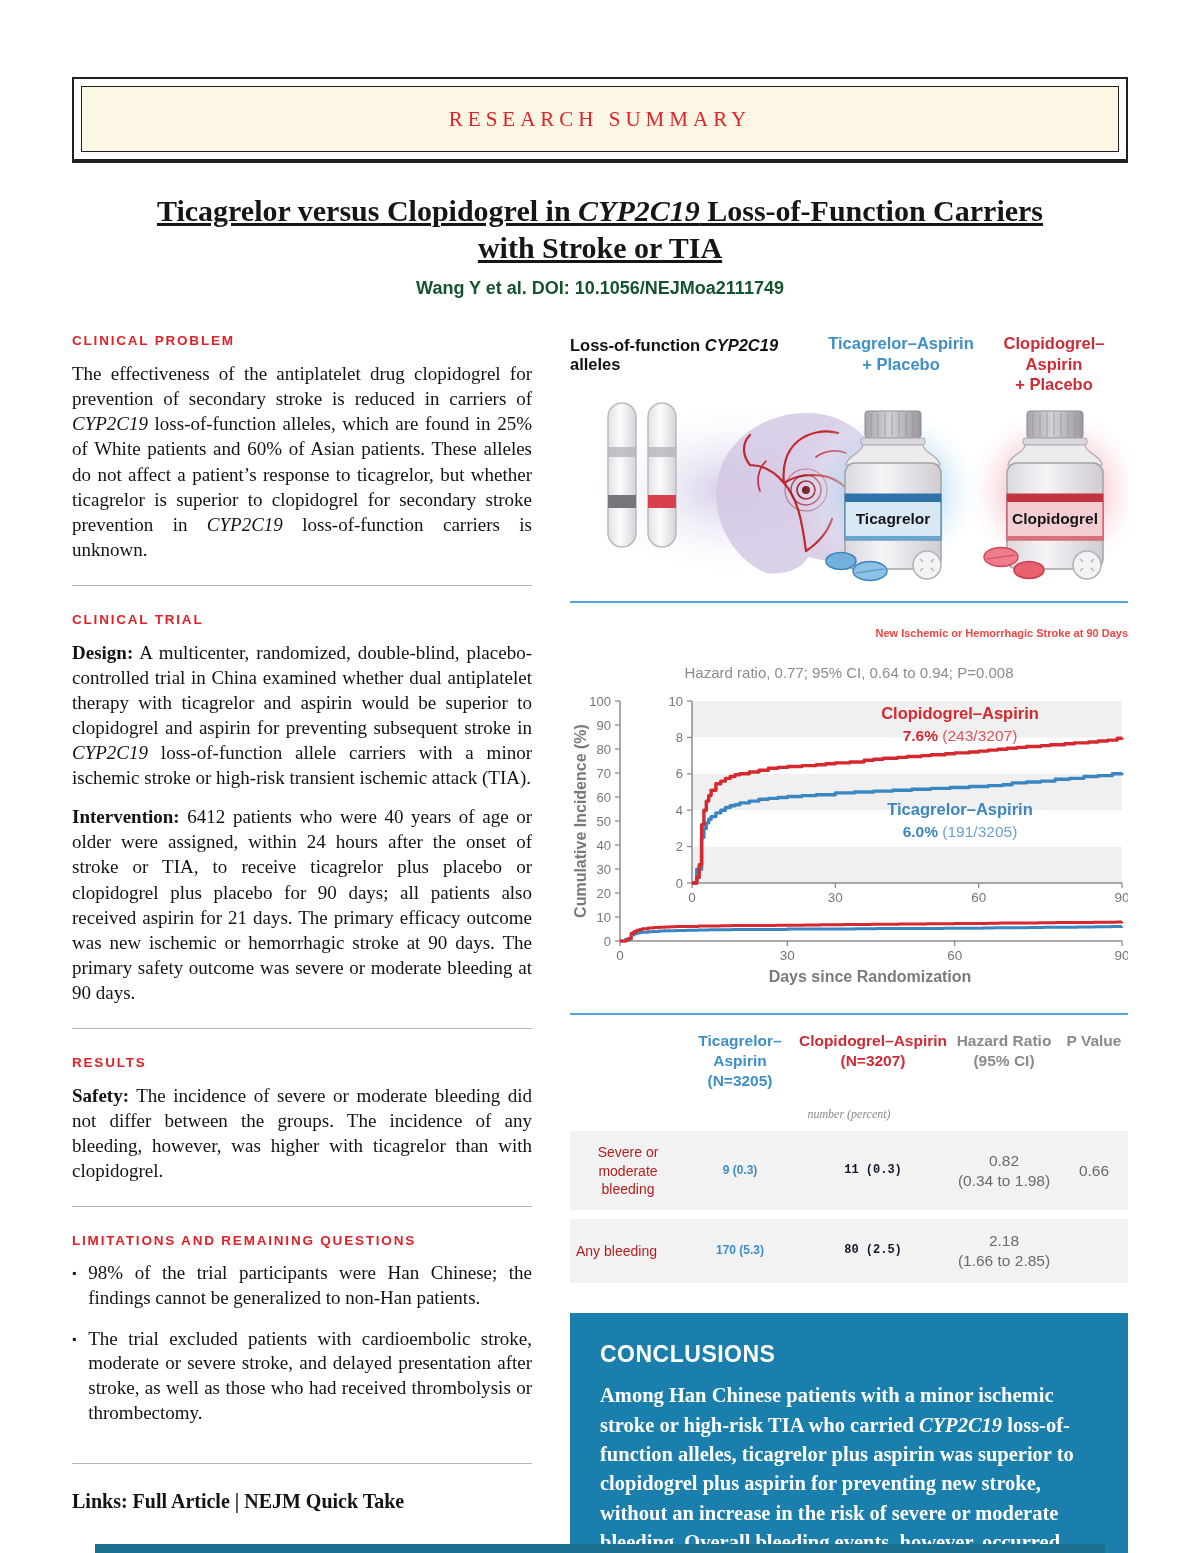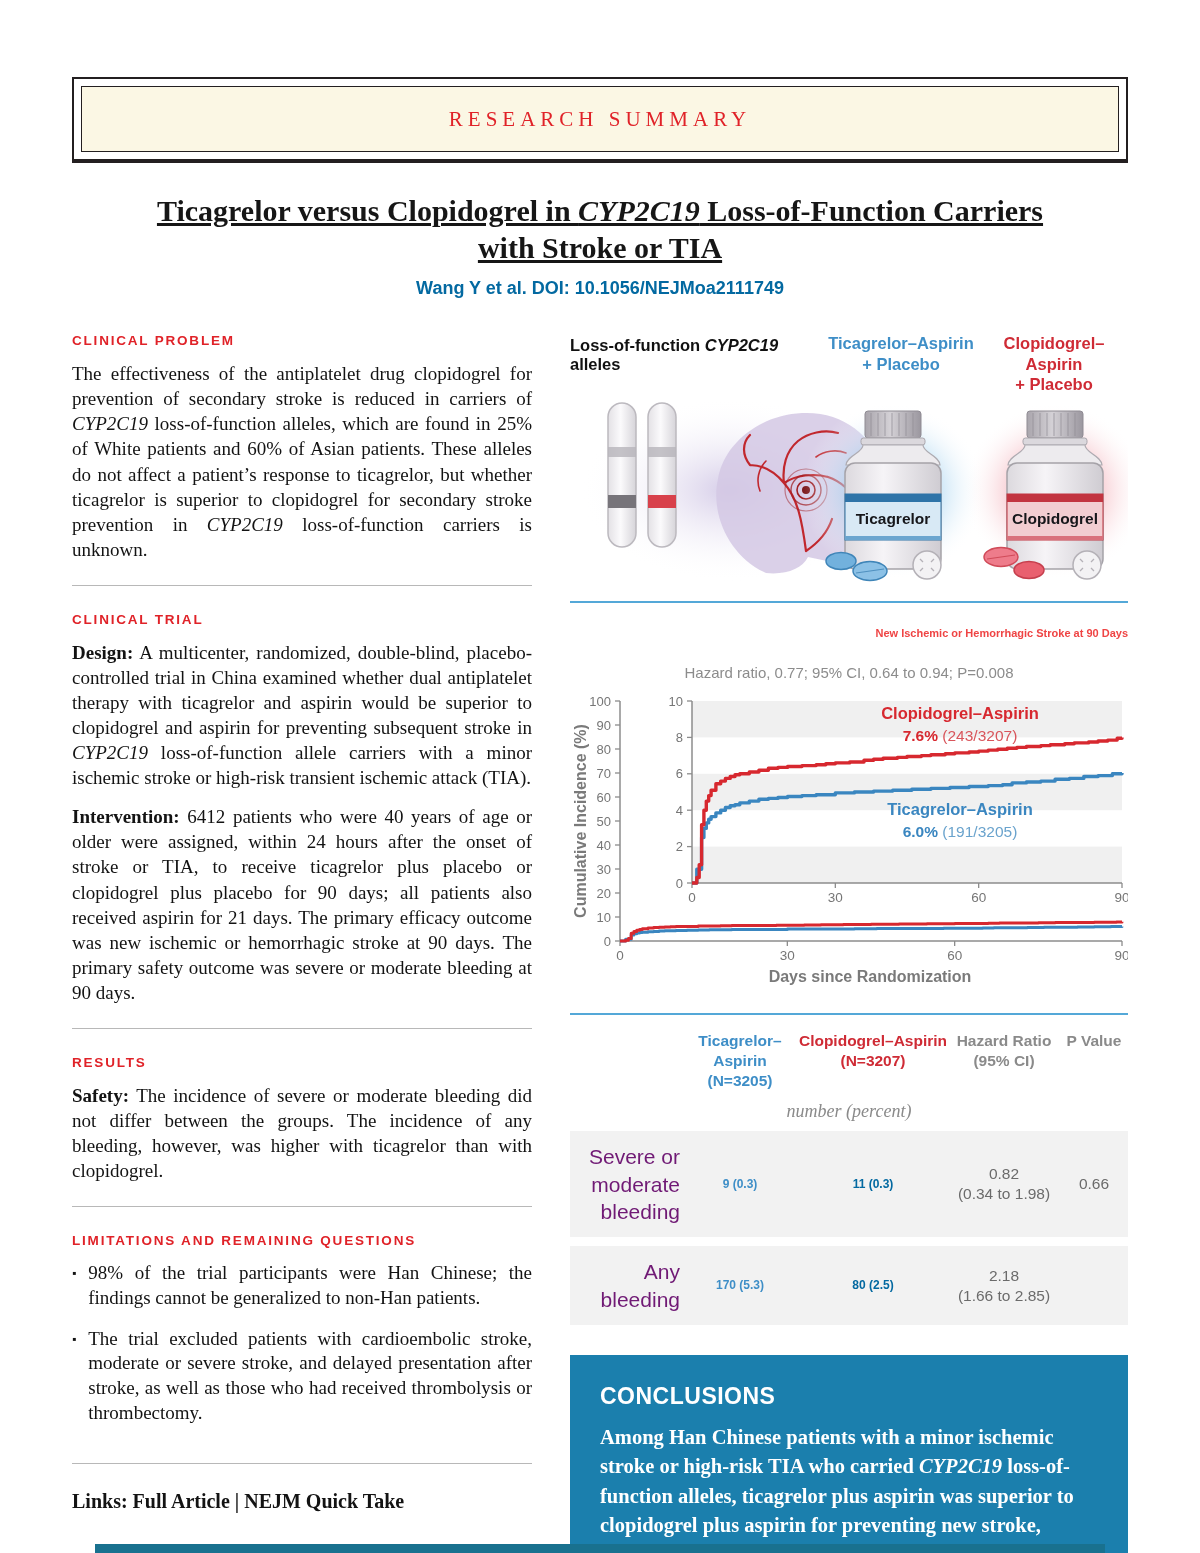--- a/index.html
+++ b/index.html
@@ -12,21 +12,21 @@
   
   .banner-outer { border:2px solid #231f20; border-bottom-width:4px; padding:7px;margin-top:7px; }
   .banner-inner { background:#fbf7e4; border:1.5px solid #231f20; text-align:center; padding:20px 0 19px; }
   .banner-inner span { font-family:"Liberation Serif", serif; font-size:21px; letter-spacing:5px;
                        color:#e02228; font-weight:400; }
 
   
   .title-block { text-align:center; margin-top:30px; }
   h1 { font-size:30px; line-height:1.22; font-weight:bold; color:#161616;text-decoration:underline; }
   .byline { margin-top:12px; font-family:"Liberation Sans", sans-serif; font-weight:bold;
-            color:#0369a1; font-size:18px; }
+            color:#14532d; font-size:18px; }
 
   
   .columns { display:flex; gap:38px; margin-top:34px; }
   .col-left { width:460px; flex:none; }
   .col-right { width:558px; flex:none; }
 
   
   .sec-head { font-family:"Liberation Sans", sans-serif; font-weight:bold; font-size:13.5px;
               letter-spacing:1.8px; color:#e02228; margin-bottom:13px; }
   .col-left p { font-size:19px; line-height:1.32; text-align:justify; margin-bottom:14px; }
@@ -53,28 +53,28 @@
                font-size:15px; color:#8c8c8c; }
 
   
   .table-title { margin-top:26px; text-align:center; font-family:"Liberation Sans", sans-serif;
                  font-weight:bold; font-size:17.5px; color:#111; }
   .btable { margin-top:16px; font-family:"Liberation Sans", sans-serif; }
   .trow { display:grid; grid-template-columns:112px 116px 150px 112px 68px; }
   .th { text-align:center; font-weight:bold; font-size:15.5px; line-height:1.3; }
   .th.blue { color:#3e8ec7; } .th.red { color:#cf2b35; } .th.gray { color:#8a8a8a; }
   .units { text-align:center; font-family:"Liberation Serif", serif; font-style:italic;
-           font-size:18px; color:#8a8a8a; margin:10px 0 2px; }
+           font-size:12px; color:#8a8a8a; margin:16px 0 2px; }
   .drow { background:#f2f2f2; margin-top:9px; padding:12px 0; align-items:center; }
   .cell { display:flex; align-items:center; justify-content:center; text-align:center;
           font-size:12px; line-height:1.3; }
-  .cell.label { justify-content:flex-start; text-align:right; color:#701a75; font-size:21px;
+  .cell.label { justify-content:flex-start; text-align:center; color:#b91c1c; font-size:14px;
                 padding-left:6px; max-width:110px; }
   .cell.blue { color:#3e8ec7; font-weight:bold; }
-  .cell.red  { color:#0369a1; font-weight:bold; }
+  .cell.red  { color:#0f172a; font-weight:bold;font-family:Liberation Mono, monospace; }
   .cell.gray { color:#6b6b6b; font-size:15.5px; flex-direction:column; }
 
   
   .conclusions { margin-top:30px; background:#1b7fad; color:#fff; padding:28px 30px 30px; }
   .conclusions h2 { font-family:"Liberation Sans", sans-serif; font-size:23px; letter-spacing:.5px;
                     font-weight:bold; margin-bottom:13px; }
   .conclusions p { font-size:20.5px; font-weight:bold; line-height:1.43; }
 
   .footer-bar { position:absolute; left:95px; width:1010px; bottom:0; height:9px; background:#19718f; }
 

